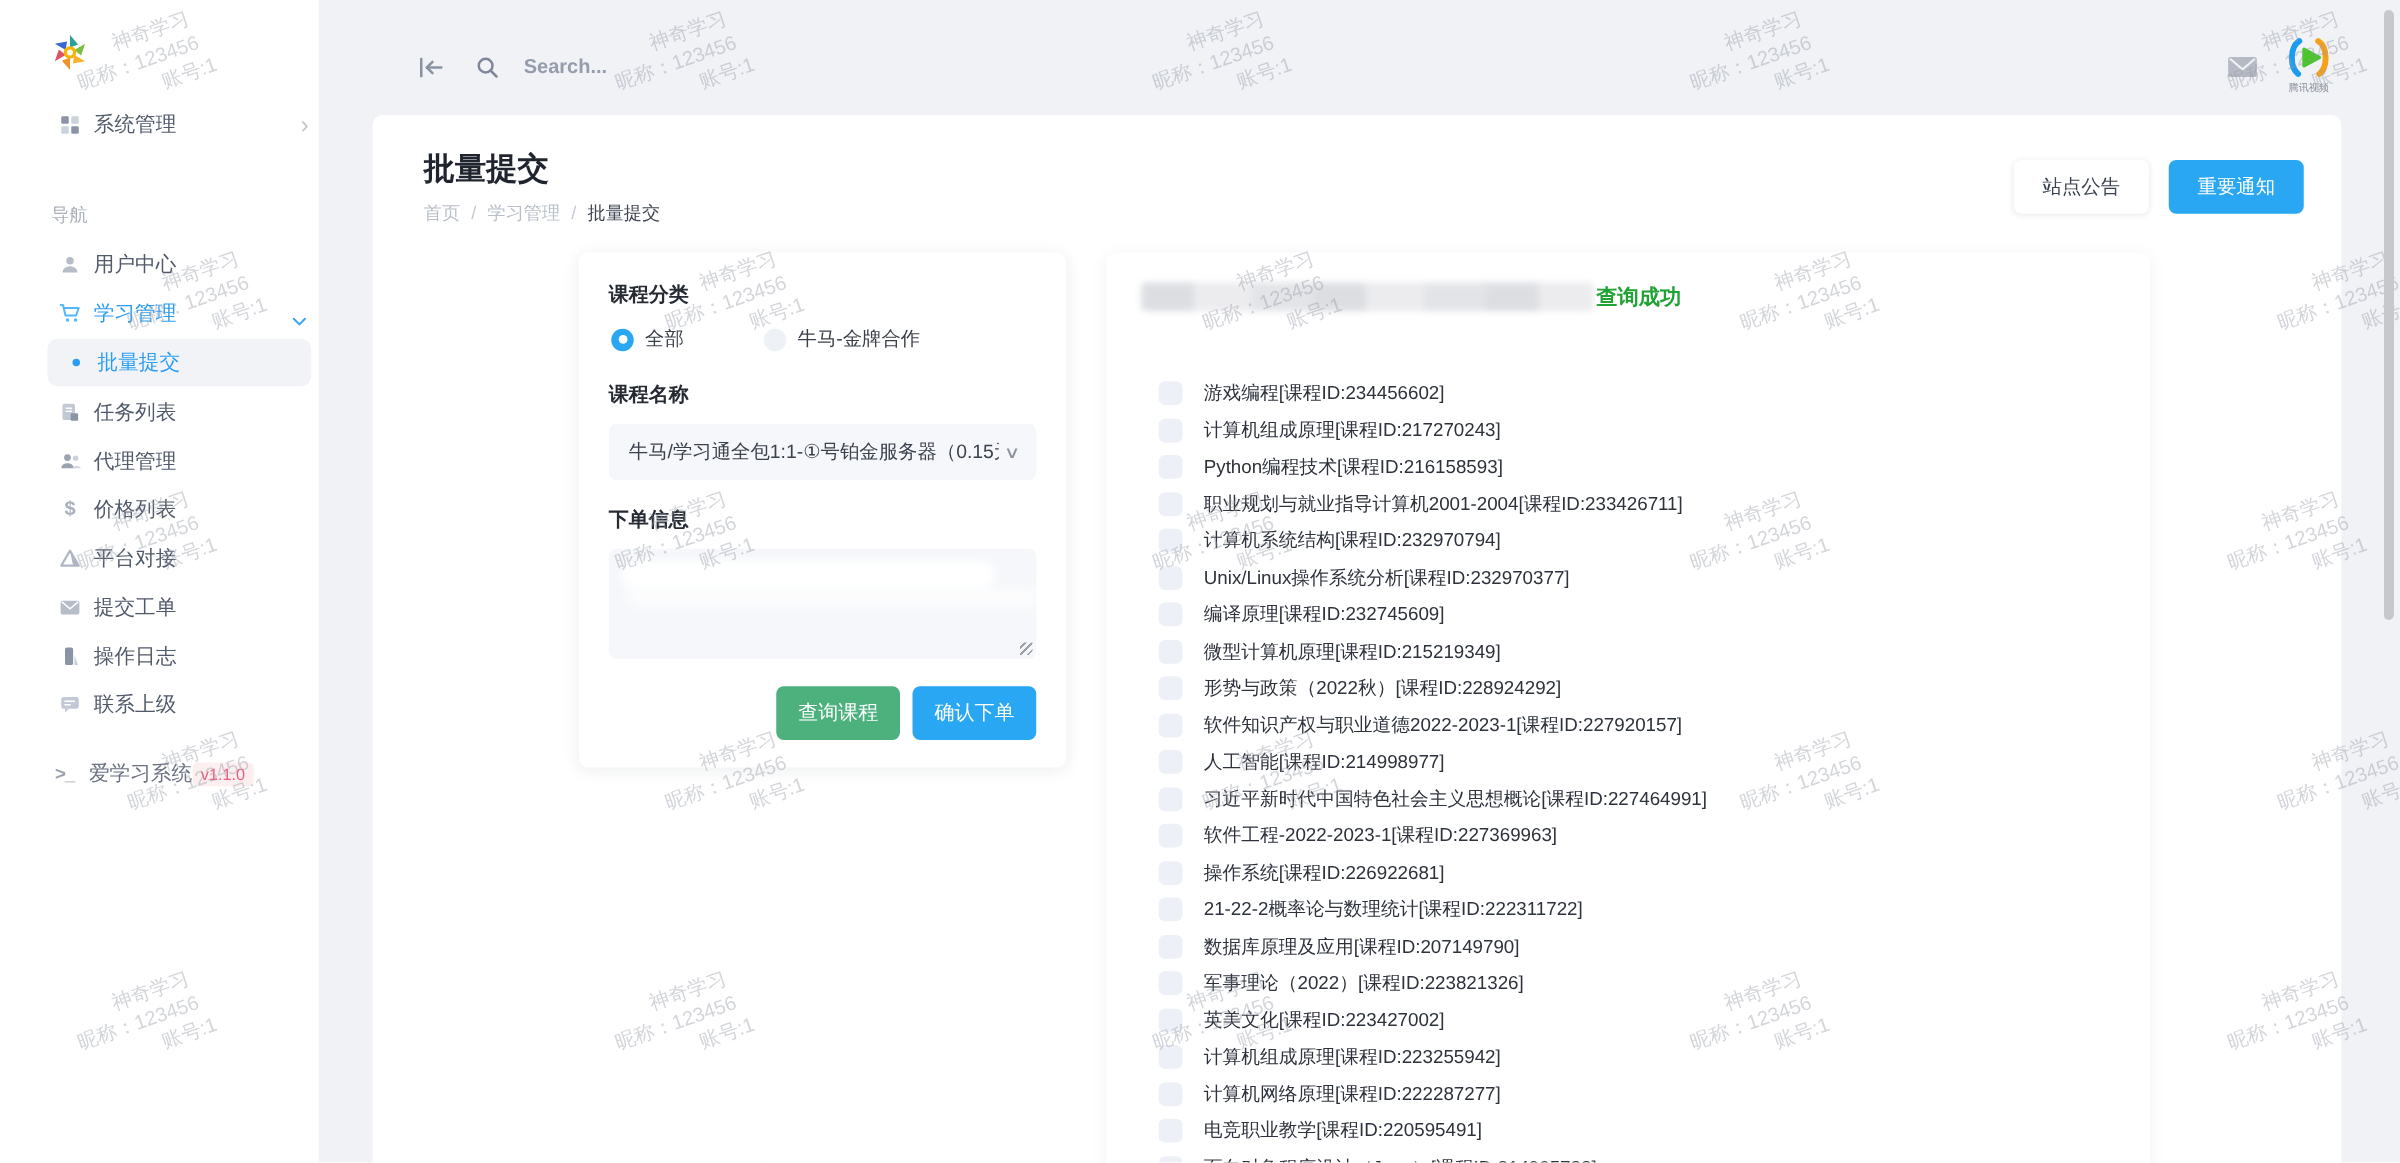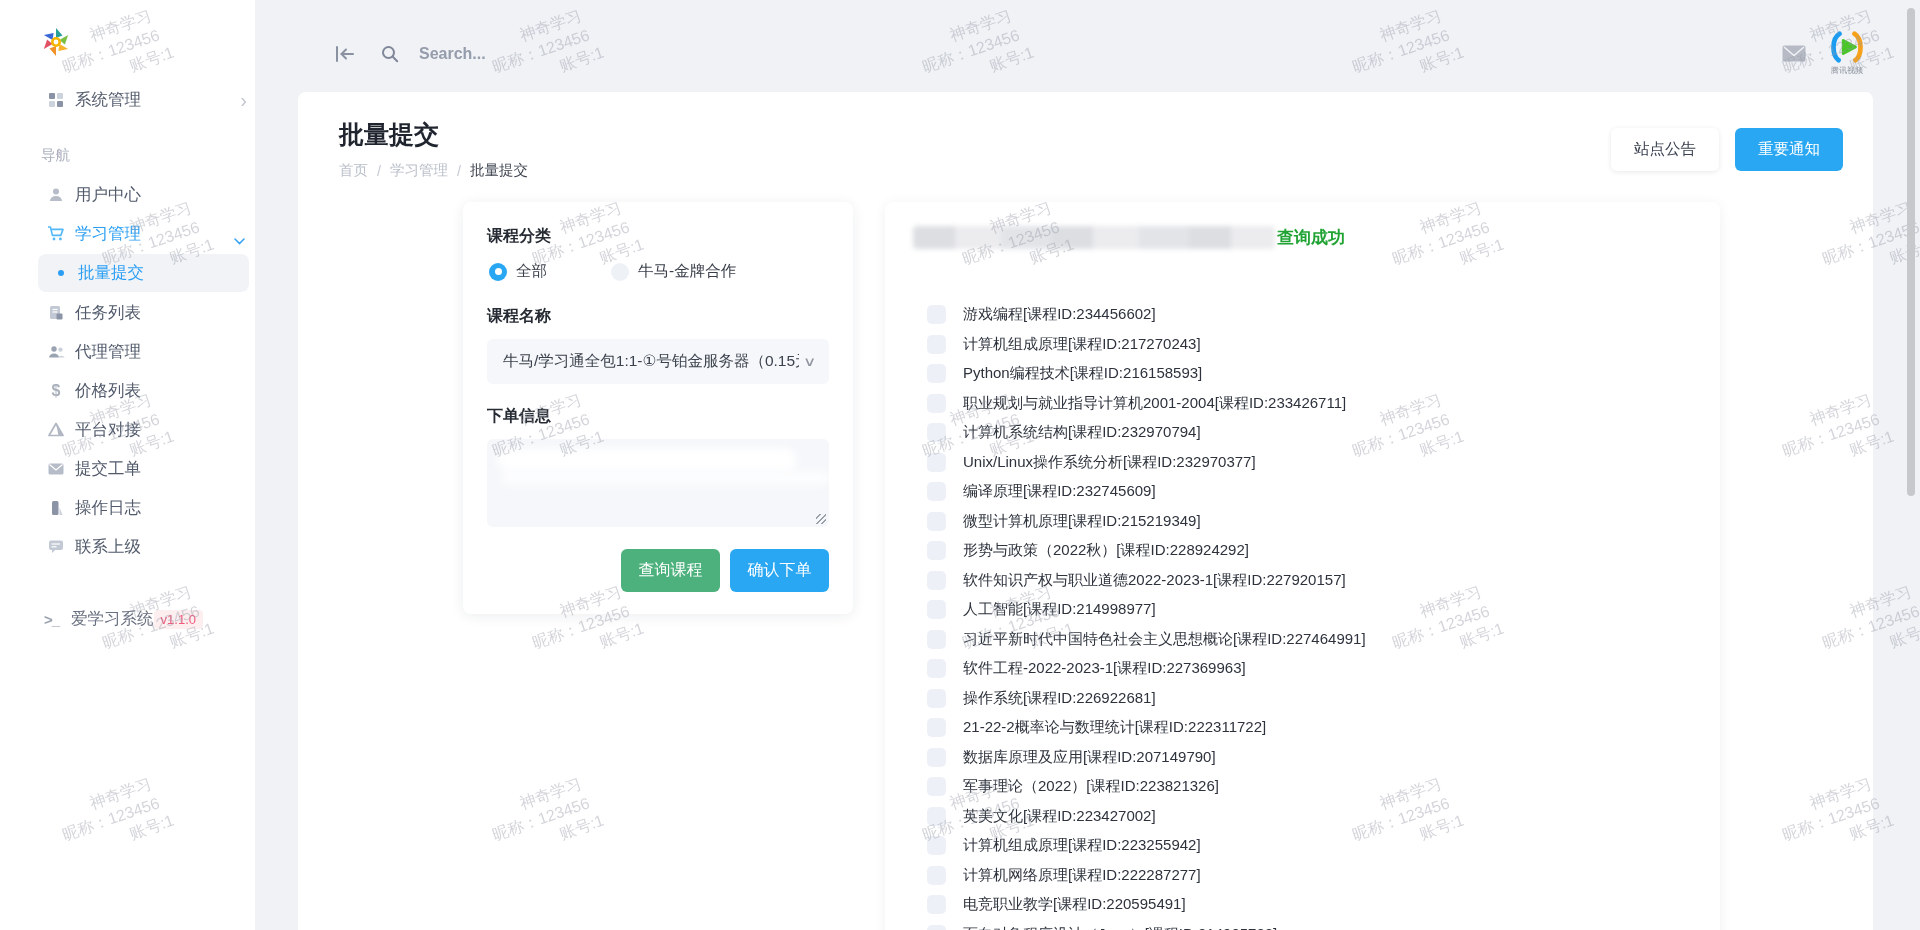--- a/index.html
+++ b/index.html
@@ -13,21 +13,21 @@
   
   .sidebar { width:255px; background:#fff; height:100%; flex:0 0 255px; position:relative; z-index:2; }
   .logo-row { padding:26px 0 0 40px; height:62px; }
   .menu-item {
     display:flex; align-items:center; height:40px; padding-left:46px;
     font-size:16.5px; color:#515a6b; cursor:pointer; position:relative;text-align:right;
   }
   .menu-item .mi-icon { width:20px; display:flex; justify-content:center; margin-right:9px; }
   .menu-item.system { margin-top:18px; }
   .chev-right { position:absolute; right:8px; font-size:20px; color:#c2c6cf; line-height:1; }
-  .nav-label { margin:26px 0 10px 41px; font-size:14.5px; color:#a9afbb; }
+  .nav-label { margin:43px 0 10px 41px; font-size:14.5px; color:#a9afbb; }
   .nav .menu-item { height:39px; }
   .menu-item.active-parent, .menu-item.active-parent .dollar { color:#2b9ef3; }
   .chev-down { position:absolute; right:10px; top:16px; }
   .submenu-item {
     display:flex; align-items:center; height:38px;
     margin:1px 6px 1px 38px; border-radius:8px; background:#f1f3f7;
     color:#2b9ef3; font-size:16.5px; cursor:pointer;
   }
   .submenu-item .dot { width:6px; height:6px; border-radius:50%; background:#2b9ef3; margin:0 14px 0 20px; }
   .dollar { font-size:16px; font-weight:600; color:#aab1bd; }

